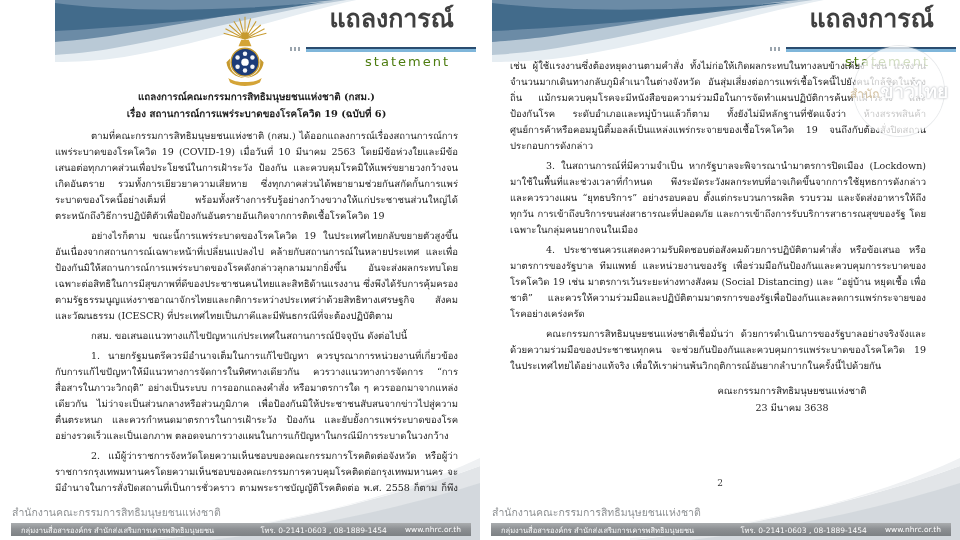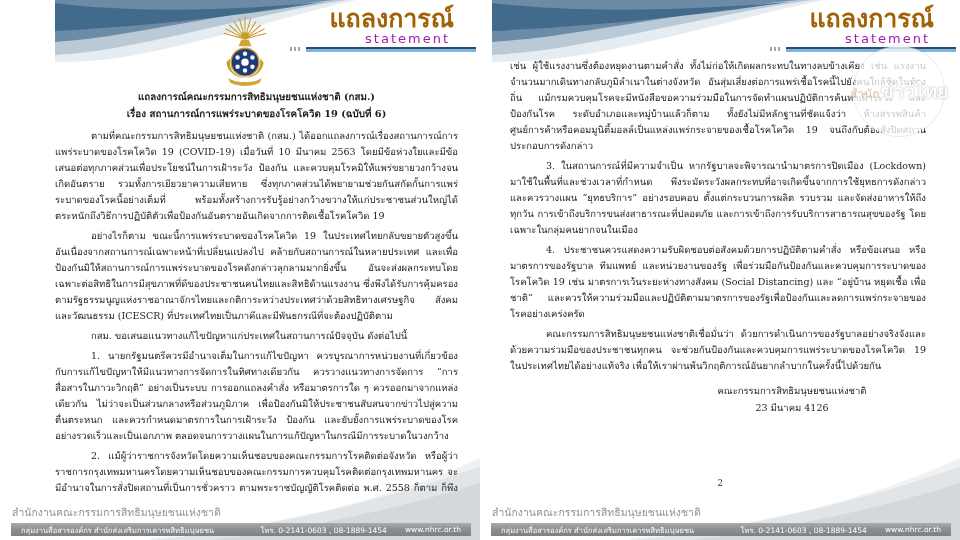--- a/index.html
+++ b/index.html
@@ -9,22 +9,22 @@
   .page{position:relative;width:480px;height:540px;background:#fff;overflow:hidden;}
 
   
   .header-wave{position:absolute;top:0;height:62px;z-index:1;}
   .page1 .header-wave{left:55px;right:0;}
   .page2 .header-wave{left:12px;right:0;}
   .header-wave svg{width:100%;height:100%;display:block;}
 
   .brand{position:absolute;top:6px;right:26px;text-align:right;z-index:2;
          font-family:"DejaVu Sans", sans-serif;}
-  .brand-thai{font-size:25px;font-weight:bold;color:#a16207;line-height:1.05;}
-  .brand-en{font-size:13px;color:#a21caf;letter-spacing:2px;margin-right:4px;line-height:1;}
+  .brand-thai{font-size:25px;font-weight:bold;color:#404040;line-height:1.05;}
+  .brand-en{font-size:13px;color:#4d7c0f;letter-spacing:2px;margin-right:4px;line-height:1;margin-top:23px;}
 
   .rule{position:absolute;top:47px;right:4px;width:170px;z-index:2;}
   .rule .rule-marks{position:absolute;left:-16px;top:0;width:12px;height:4px;
         background:repeating-linear-gradient(90deg,#9aa4ad 0 2px,transparent 2px 4px);}
   .rule .rule-dark{height:2px;background:#2a4d70;}
   .rule .rule-light{height:3px;background:#7fb6da;}
 
   .emblem{position:absolute;left:219px;top:13px;width:52px;height:76px;z-index:2;}
   .emblem svg{width:100%;height:100%;display:block;}
 
@@ -175,21 +175,21 @@
         <div class="rule-light"></div>
     </div>
 
     <div class="doc-body">
       <p class="first no-indent">เช่น ผู้ใช้แรงงานซึ่งต้องหยุดงานตามคำสั่ง ทั้งไม่ก่อให้เกิดผลกระทบในทางลบข้างเคียง เช่น แรงงานจำนวนมากเดินทางกลับภูมิลำเนาในต่างจังหวัด อันสุ่มเสี่ยงต่อการแพร่เชื้อโรคนี้ไปยังคนใกล้ชิดในท้องถิ่น แม้กรมควบคุมโรคจะมีหนังสือขอความร่วมมือในการจัดทำแผนปฏิบัติการค้นหาเฝ้าระวัง และป้องกันโรค ระดับอำเภอและหมู่บ้านแล้วก็ตาม ทั้งยังไม่มีหลักฐานที่ชัดแจ้งว่า ห้างสรรพสินค้า ศูนย์การค้าหรือคอมมูนิตี้มอลล์เป็นแหล่งแพร่กระจายของเชื้อโรคโควิด 19 จนถึงกับต้องสั่งปิดสถานประกอบการดังกล่าว</p>
       <p>3. ในสถานการณ์ที่มีความจำเป็น หากรัฐบาลจะพิจารณานำมาตรการปิดเมือง (Lockdown) มาใช้ในพื้นที่และช่วงเวลาที่กำหนด พึงระมัดระวังผลกระทบที่อาจเกิดขึ้นจากการใช้ยุทธการดังกล่าว และควรวางแผน “ยุทธบริการ” อย่างรอบคอบ ตั้งแต่กระบวนการผลิต รวบรวม และจัดส่งอาหารให้ถึงทุกวัน การเข้าถึงบริการขนส่งสาธารณะที่ปลอดภัย และการเข้าถึงการรับบริการสาธารณสุขของรัฐ โดยเฉพาะในกลุ่มคนยากจนในเมือง</p>
       <p>4. ประชาชนควรแสดงความรับผิดชอบต่อสังคมด้วยการปฏิบัติตามคำสั่ง หรือข้อเสนอ หรือมาตรการของรัฐบาล ทีมแพทย์ และหน่วยงานของรัฐ เพื่อร่วมมือกันป้องกันและควบคุมการระบาดของโรคโควิด 19 เช่น มาตรการเว้นระยะห่างทางสังคม (Social Distancing) และ “อยู่บ้าน หยุดเชื้อ เพื่อชาติ” และควรให้ความร่วมมือและปฏิบัติตามมาตรการของรัฐเพื่อป้องกันและลดการแพร่กระจายของโรคอย่างเคร่งครัด</p>
       <p>คณะกรรมการสิทธิมนุษยชนแห่งชาติเชื่อมั่นว่า ด้วยการดำเนินการของรัฐบาลอย่างจริงจังและด้วยความร่วมมือของประชาชนทุกคน จะช่วยกันป้องกันและควบคุมการแพร่ระบาดของโรคโควิด 19 ในประเทศไทยได้อย่างแท้จริง เพื่อให้เราผ่านพ้นวิกฤติการณ์อันยากลำบากในครั้งนี้ไปด้วยกัน</p>
       <div class="signature">
         <div>คณะกรรมการสิทธิมนุษยชนแห่งชาติ</div>
-        <div>23 มีนาคม 4126</div>
+        <div>23 มีนาคม 3638</div>
       </div>
     </div>
 
     <div class="page-num">2</div>
 
     <div class="watermark">
       <span class="watermark-text">
         <span class="watermark-prefix">สำนัก</span><span>ข่าวไทย</span>
       </span>
     </div>

